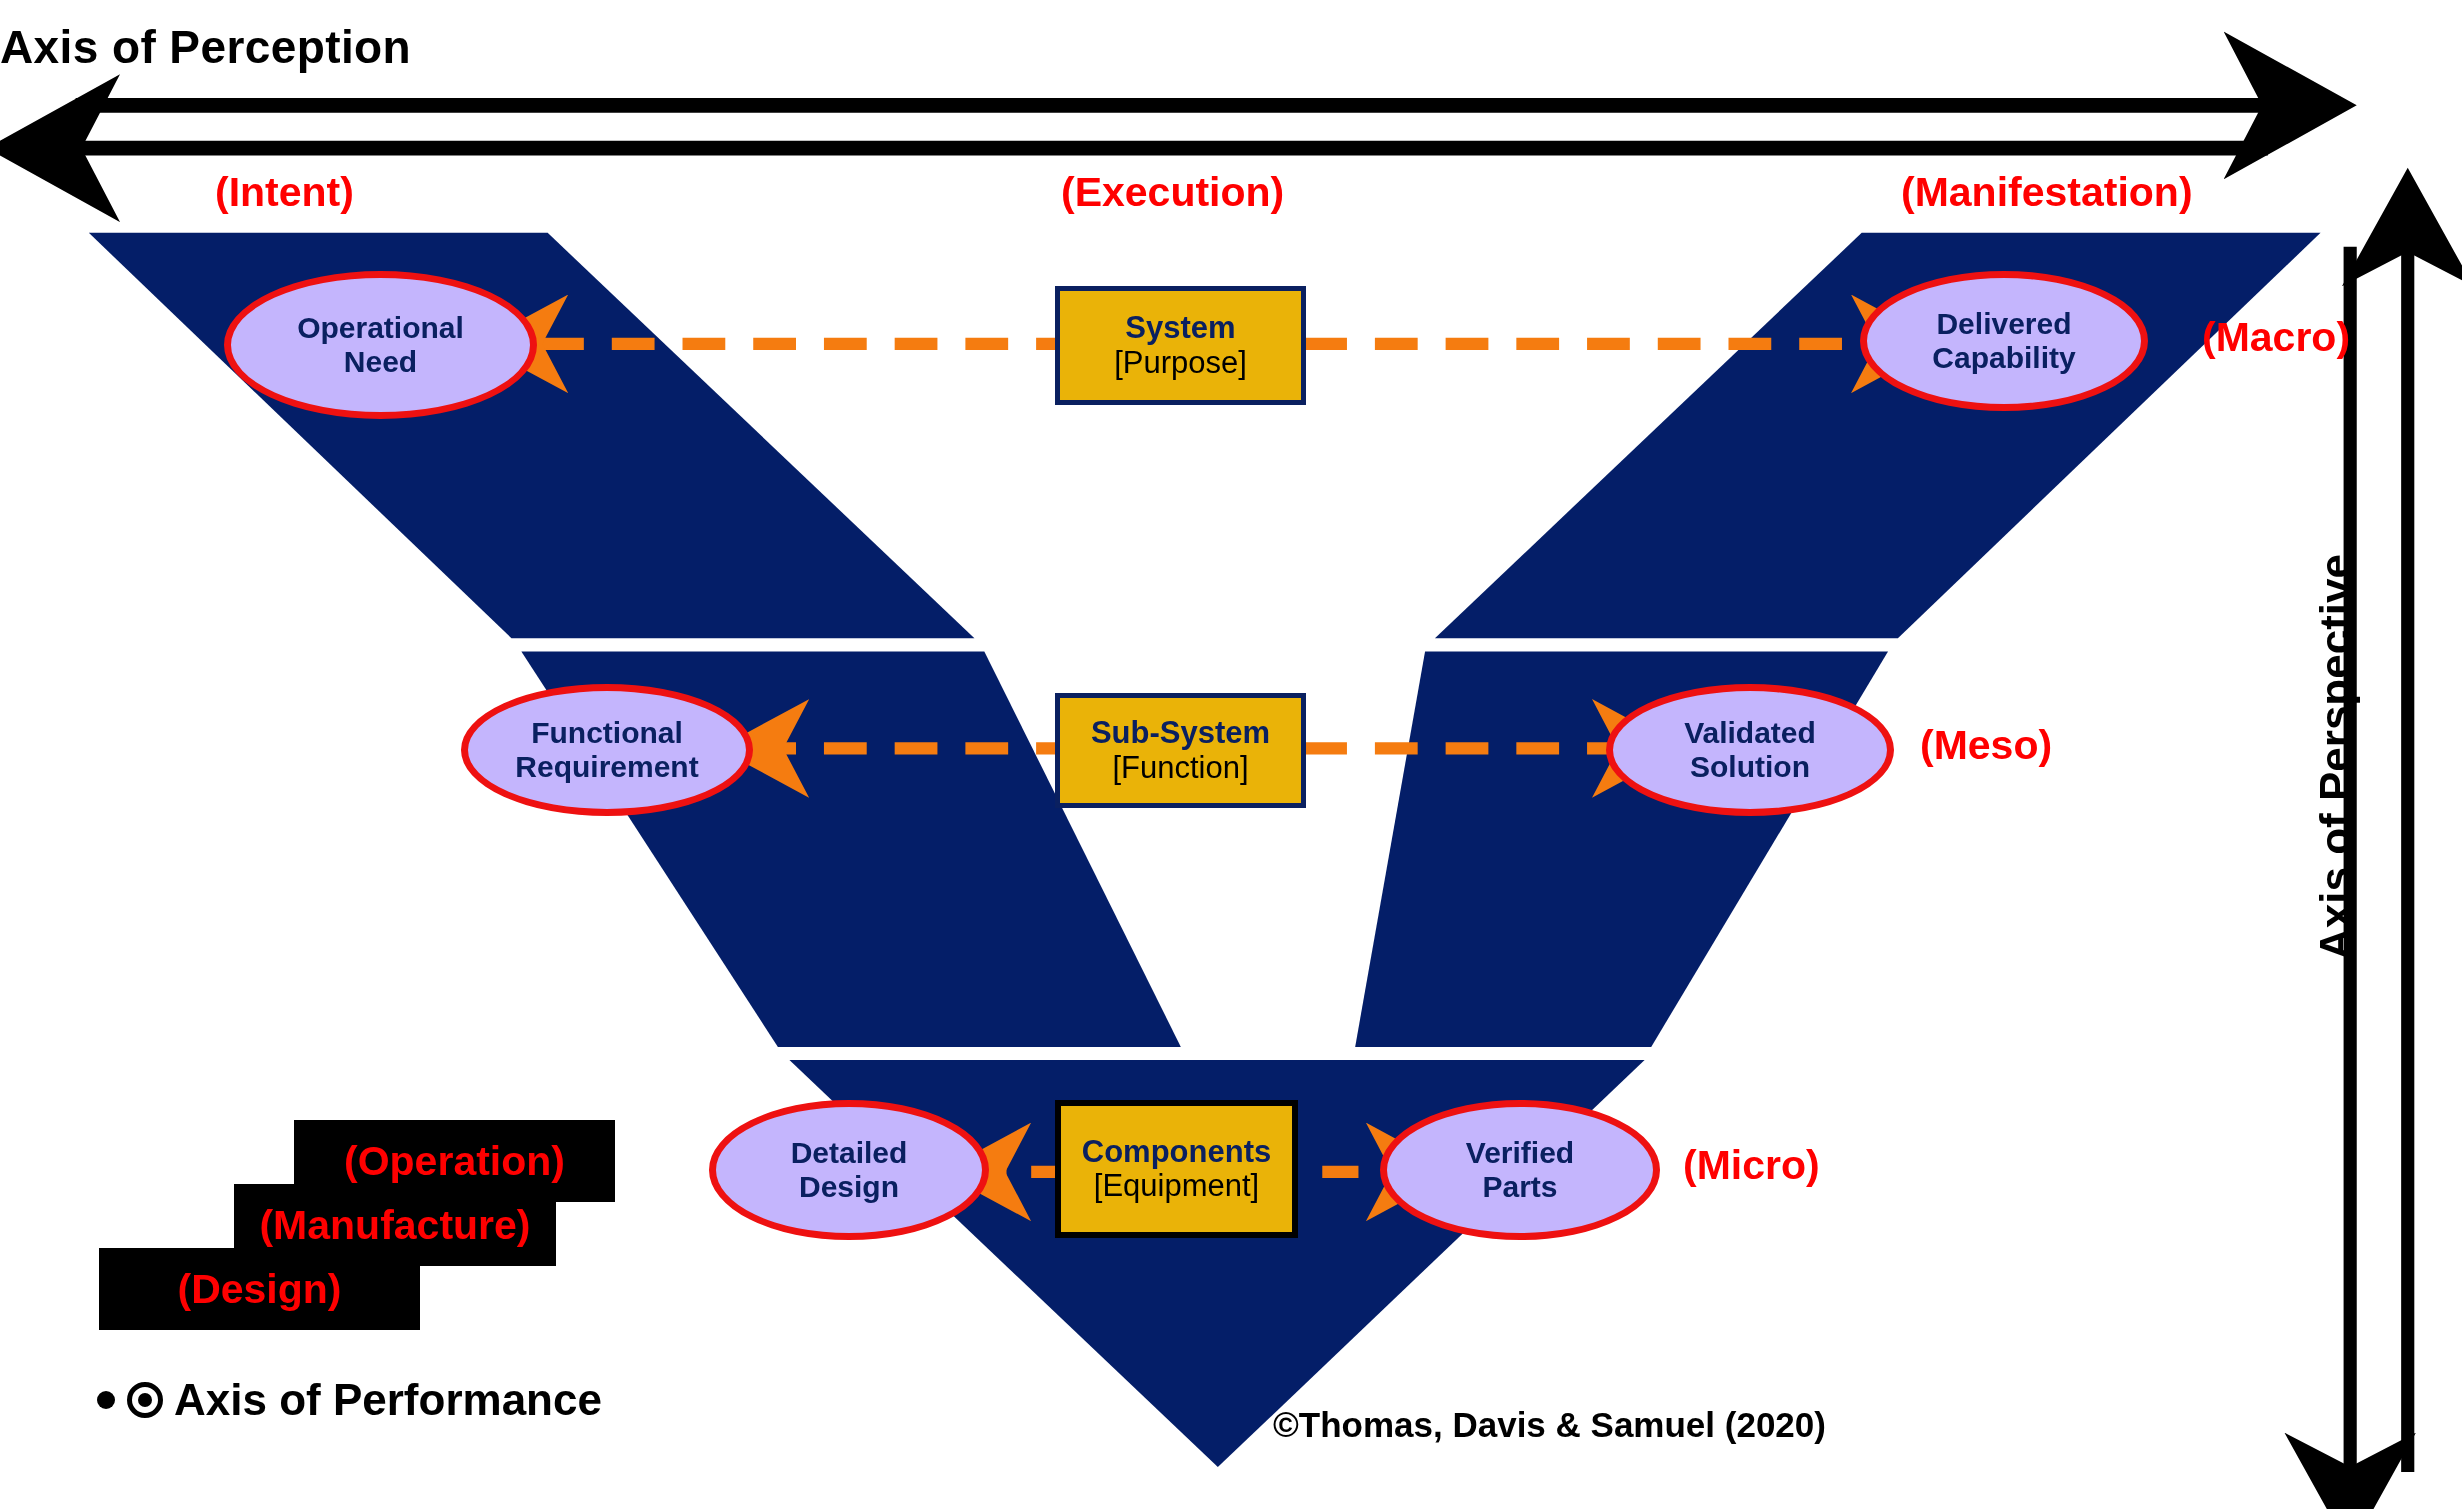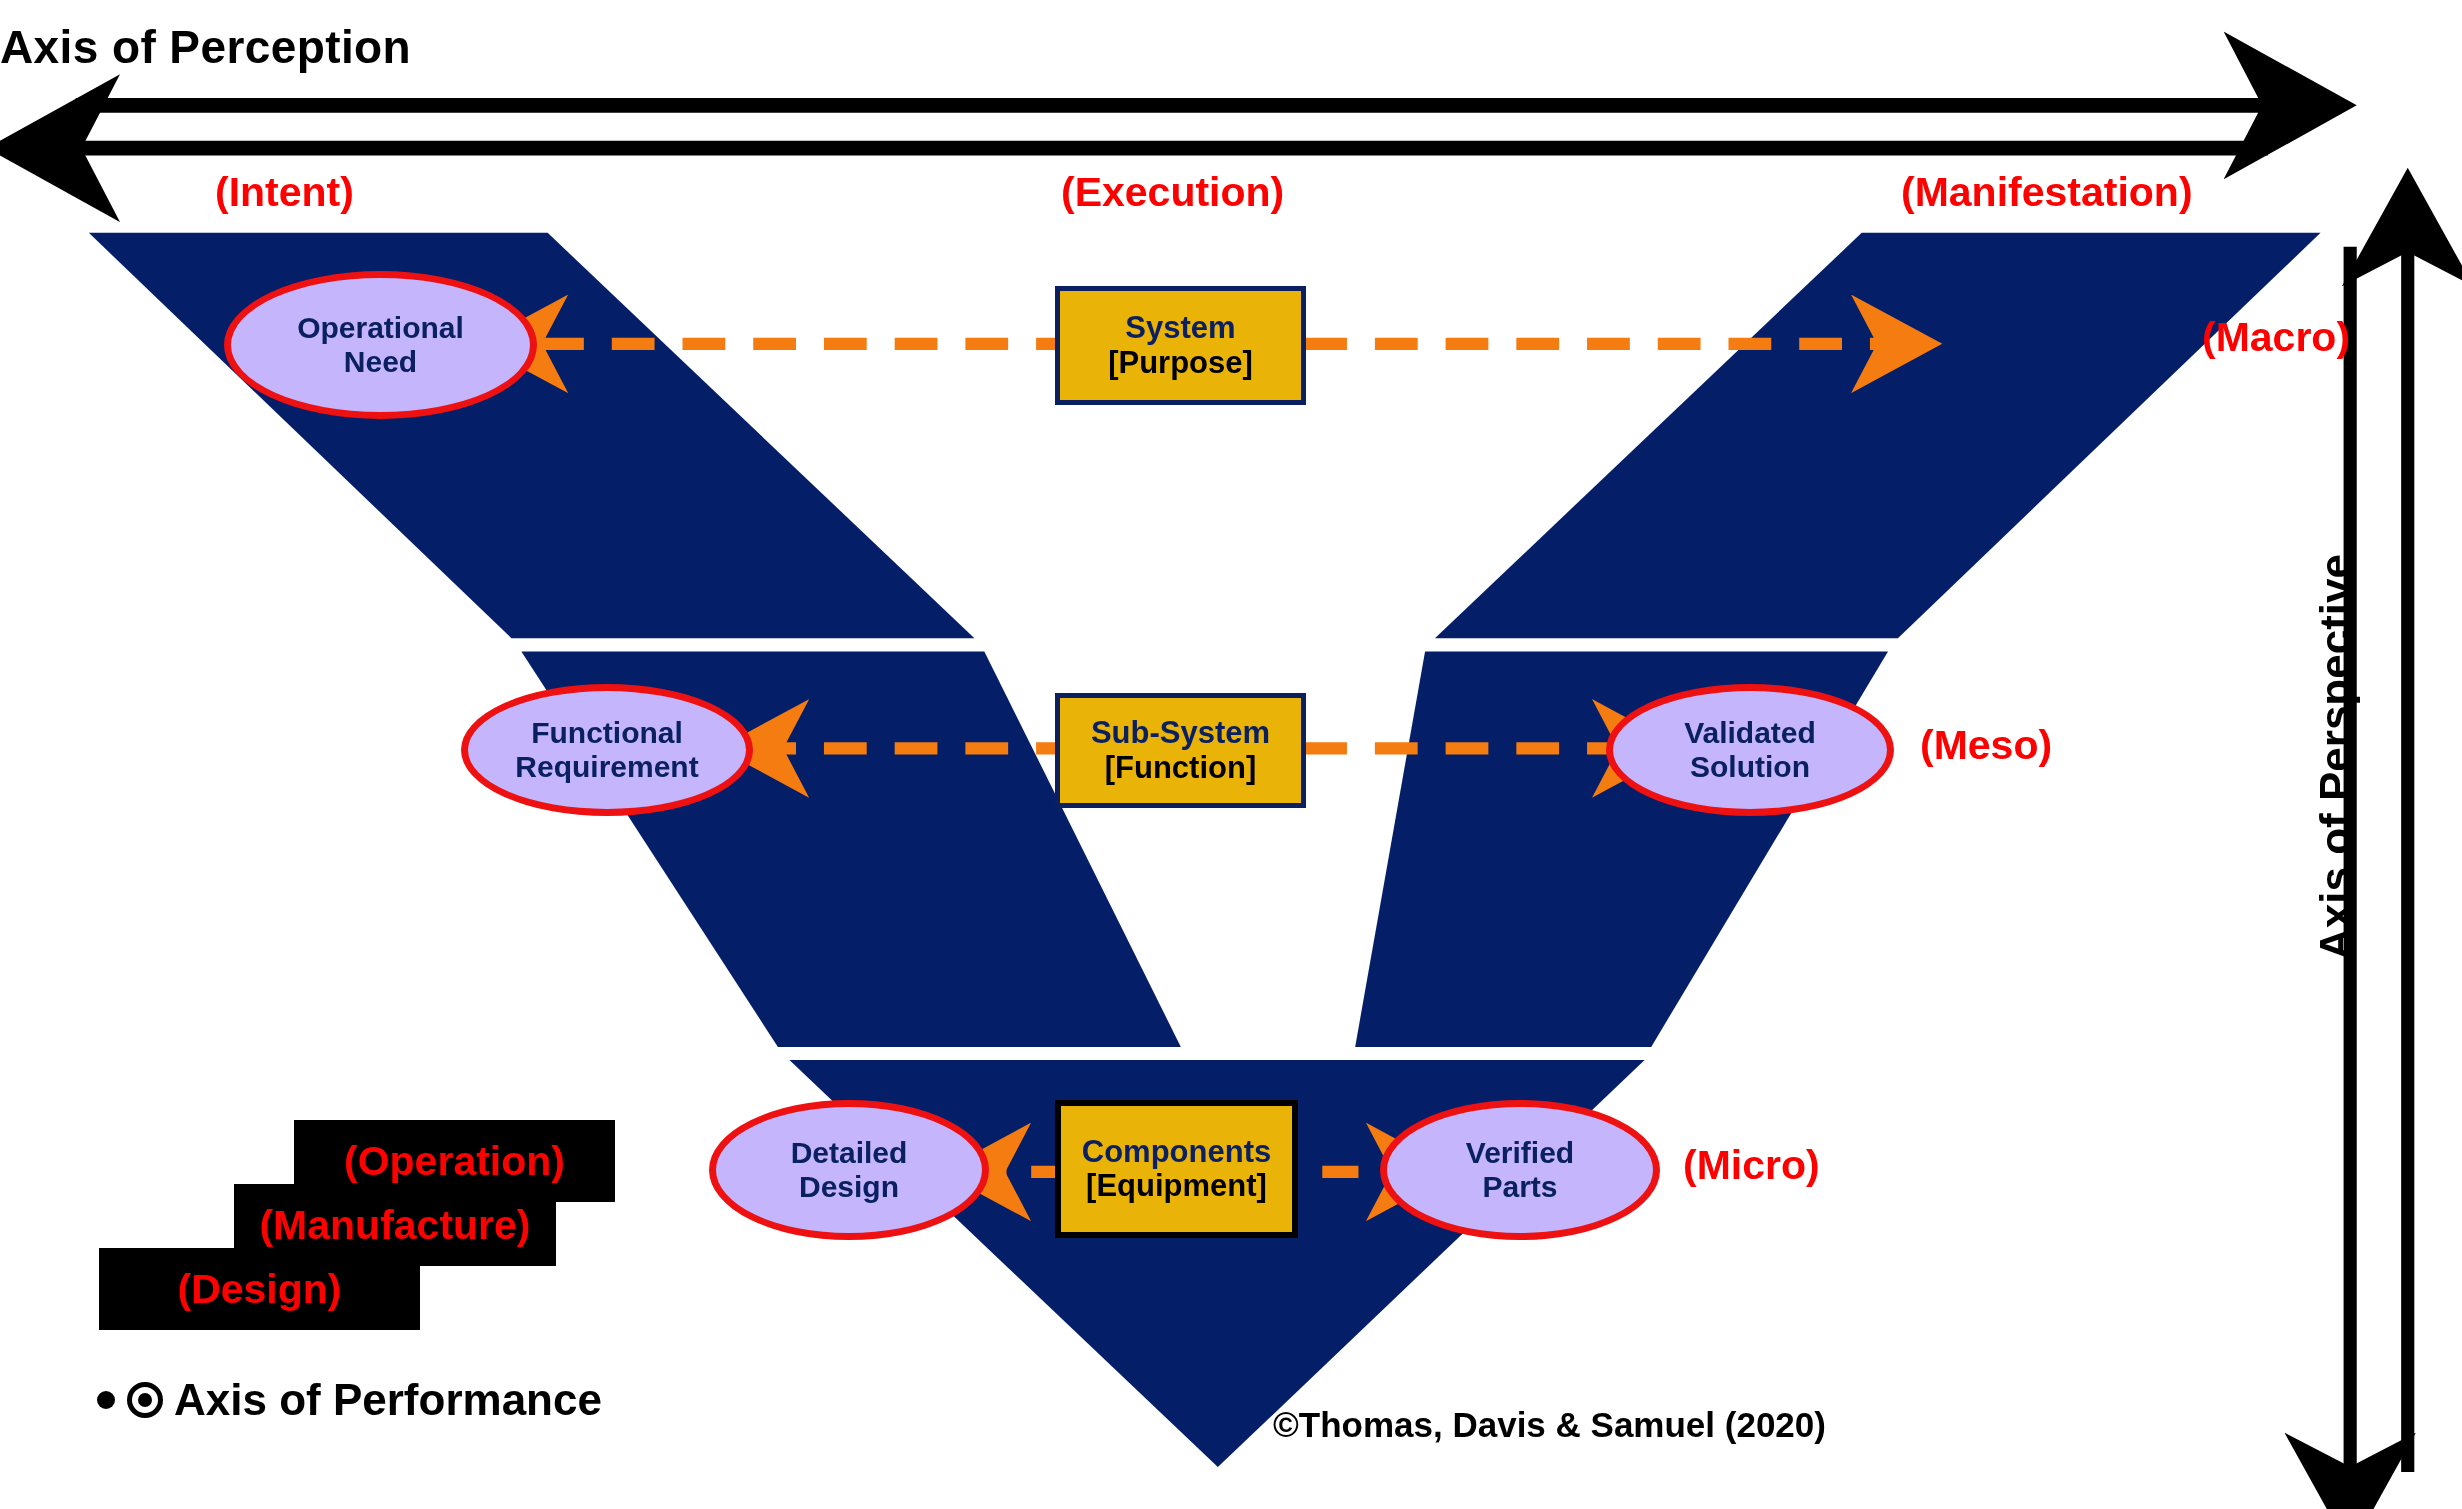--- a/index.html
+++ b/index.html
@@ -78,21 +78,21 @@
     box-sizing: border-box;
     line-height: 1.1;
   }
   .center-box .cb-top {
     color: #0A2060;
     font-weight: bold;
     font-size: 31px;
   }
   .center-box .cb-bot {
     color: #000000;
-    font-weight: bold;
+    font-weight: normal;
     font-size: 31px;
   }
   .box-navy { border: 5.8px solid #0A2060; }
   .box-black { border: 6.6px solid #000000; }
 
   
   .stack-box {
     background: #000000;
     border: 5px solid #000000;
     box-sizing: border-box;
@@ -240,20 +240,26 @@
       <div>Operational</div>
       <div>Need</div>
     </div>
   </div>
 
   <div class="abs center-box box-navy" style="left:1055px; top:286px; width:251px; height:119px;">
     <div class="cb-top">System</div>
     <div class="cb-bot">[Purpose]</div>
   </div>
 
+  <div class="abs node-ellipse" style="left:1860px; top:271px; width:288px; height:140px;">
+    <div>
+      <div>Delivered</div>
+      <div>Capability</div>
+    </div>
+  </div>
 
   <div class="abs node-ellipse" style="left:461px; top:684px; width:292px; height:132px;">
     <div>
       <div>Functional</div>
       <div>Requirement</div>
     </div>
   </div>
 
   <div class="abs center-box box-navy" style="left:1055px; top:693px; width:251px; height:115px;">
     <div class="cb-top">Sub-System</div>

